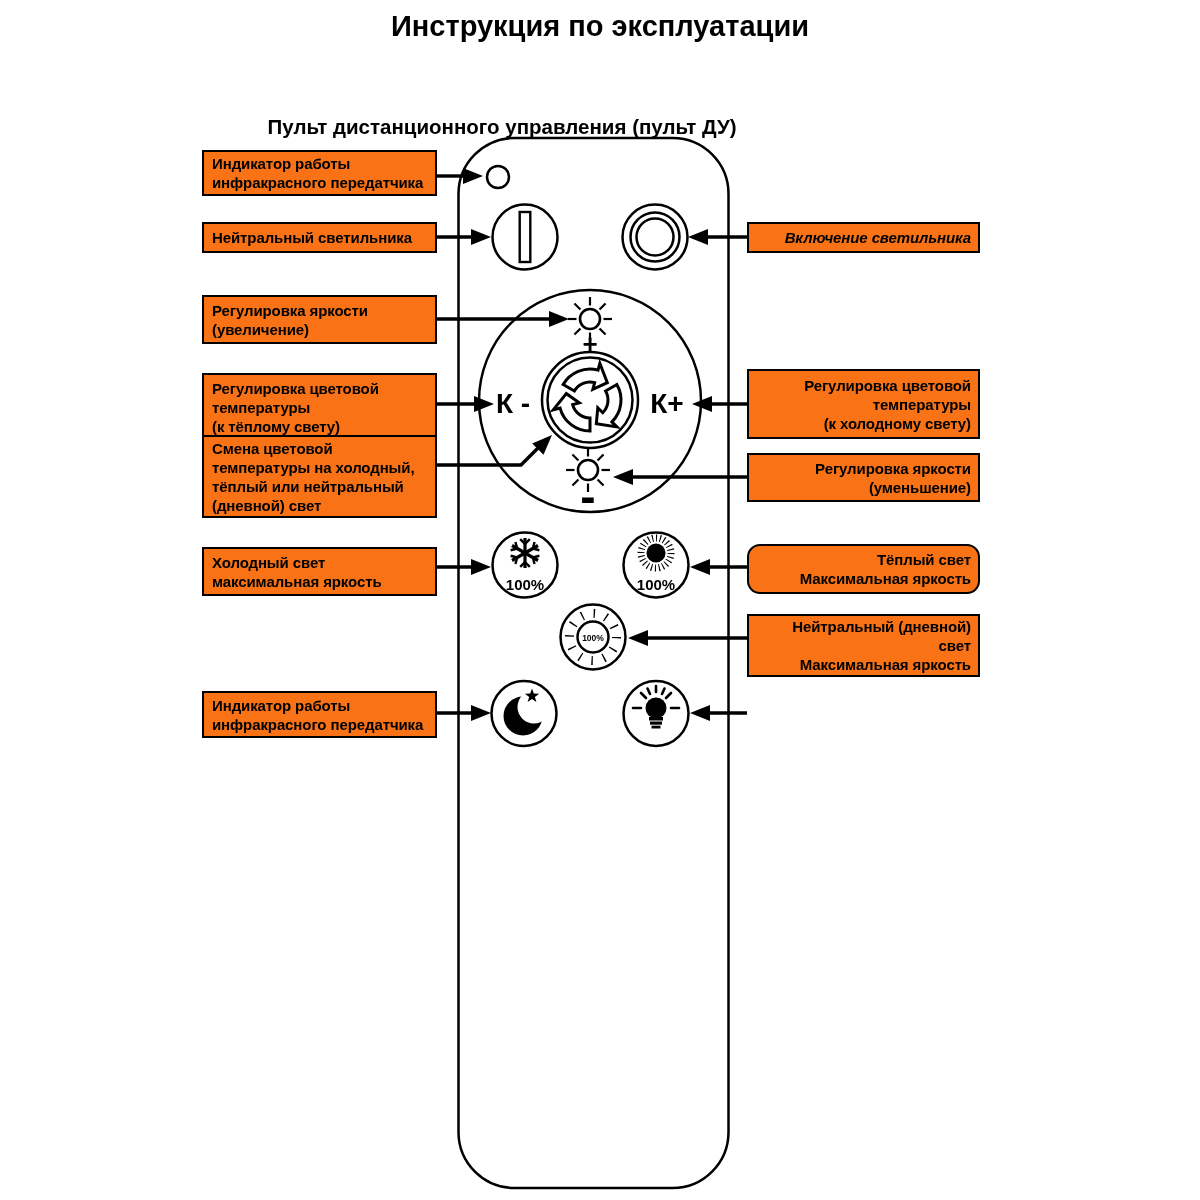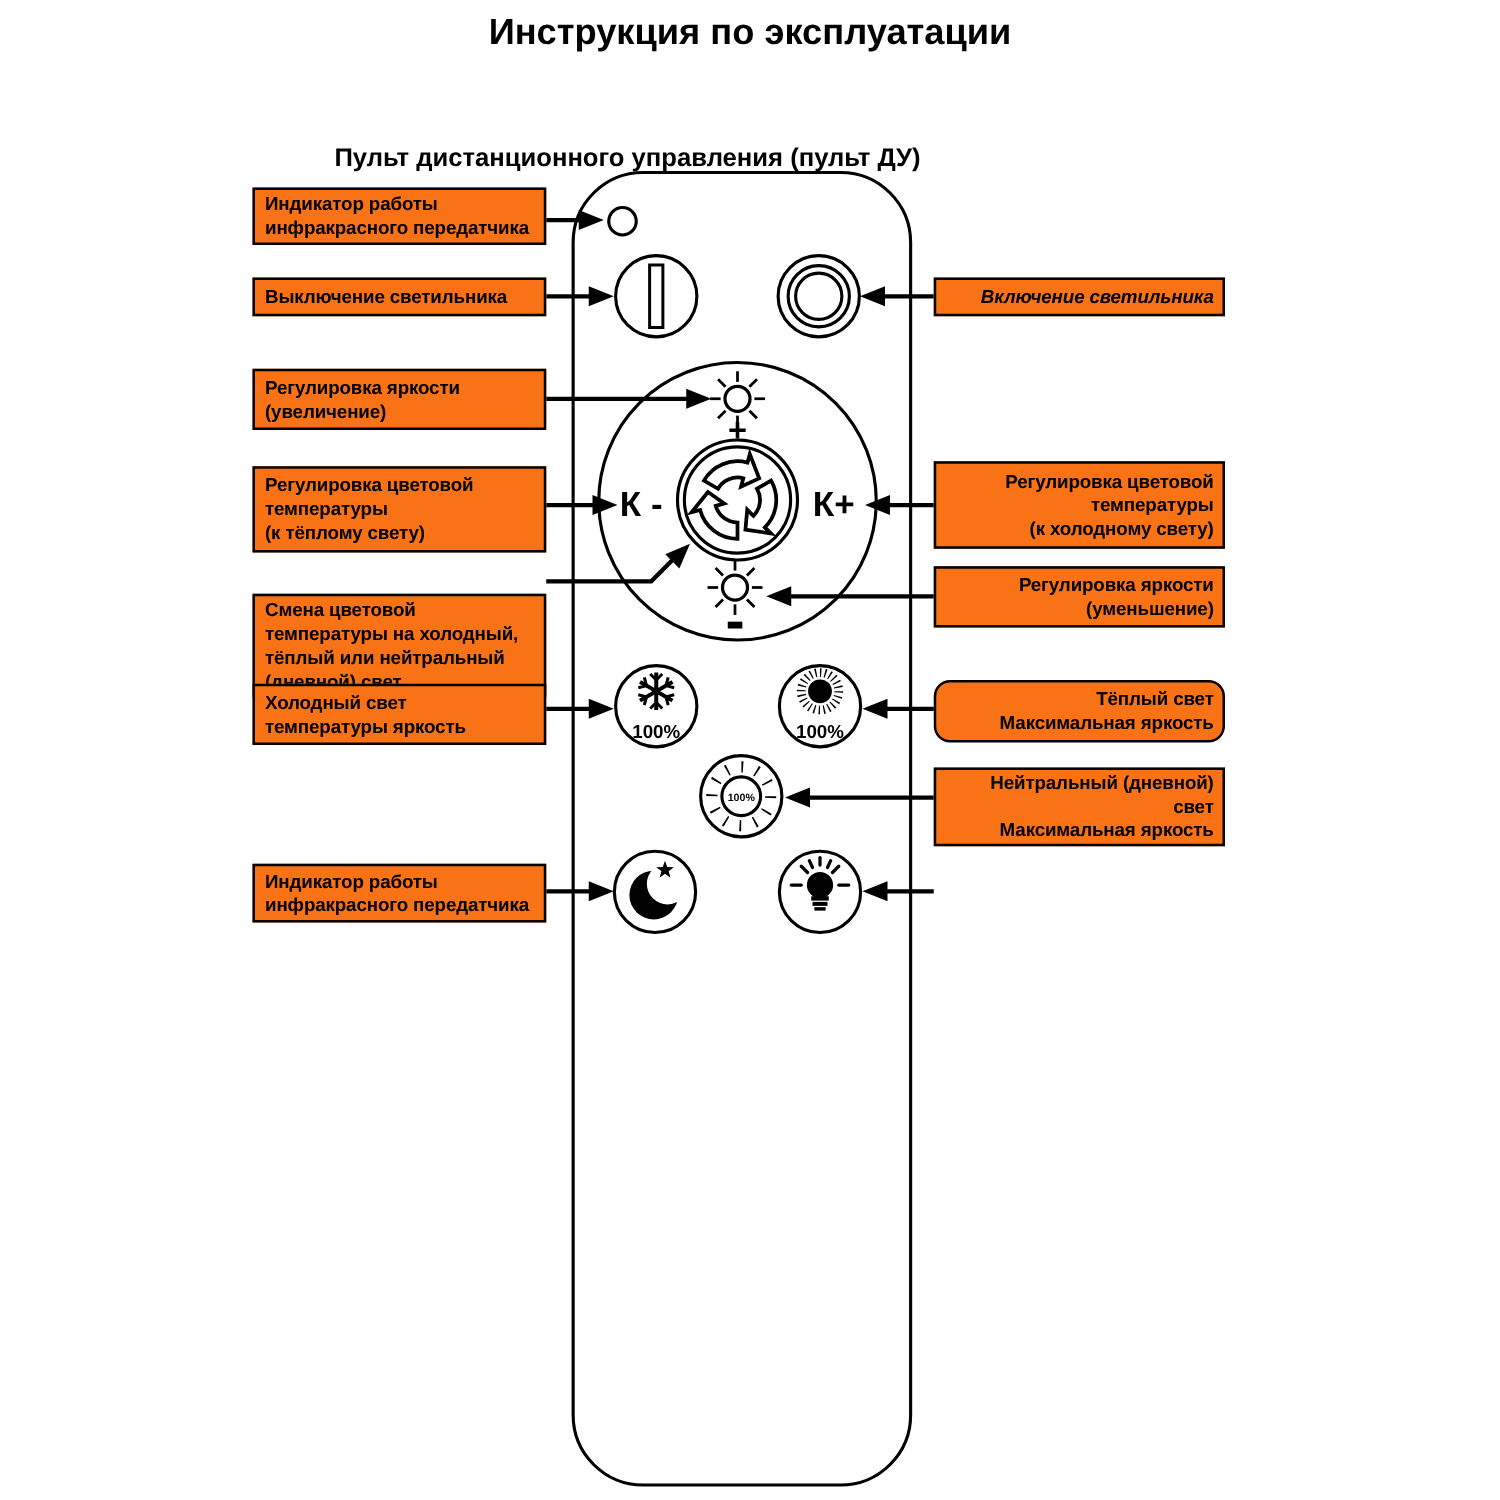--- a/index.html
+++ b/index.html
@@ -194,32 +194,32 @@
         <polygon class="hd" points="628,638 648,630 648,646"></polygon>
     </g>
     <g>
       <line class="ln" x1="747" y1="713" x2="709" y2="713"></line>
         <polygon class="hd" points="690,713 710,705 710,721"></polygon>
     </g>
   </svg>
 
   <div class="callout left" style="top:150px;height:46px;">Индикатор работы
 инфракрасного передатчика</div>
-  <div class="callout left" style="top:222px;height:31px;">Выключение светильника</div>
+  <div class="callout left" style="top:222px;height:31px;">Нейтральный светильника</div>
   <div class="callout left" style="top:295px;height:49px;">Регулировка яркости
 (увеличение)</div>
   <div class="callout left" style="top:373px;height:69px;">Регулировка цветовой
 температуры
 (к тёплому свету)</div>
-  <div class="callout left" style="top:475px;height:83px;">Смена цветовой
+  <div class="callout left" style="top:435px;height:83px;">Смена цветовой
 температуры на холодный,
 тёплый или нейтральный
 (дневной) свет</div>
   <div class="callout left" style="top:547px;height:49px;">Холодный свет
-температуры яркость</div>
+максимальная яркость</div>
   <div class="callout left" style="top:691px;height:47px;">Индикатор работы
 инфракрасного передатчика</div>
 
   <div class="callout right" style="top:222px;height:31px;font-style:italic;">Включение светильника</div>
   <div class="callout right" style="top:369px;height:70px;">Регулировка цветовой
 температуры
 (к холодному свету)</div>
   <div class="callout right" style="top:453px;height:49px;">Регулировка яркости
 (уменьшение)</div>
   <div class="callout right" style="top:544px;height:50px;border-radius:13px;">Тёплый свет

